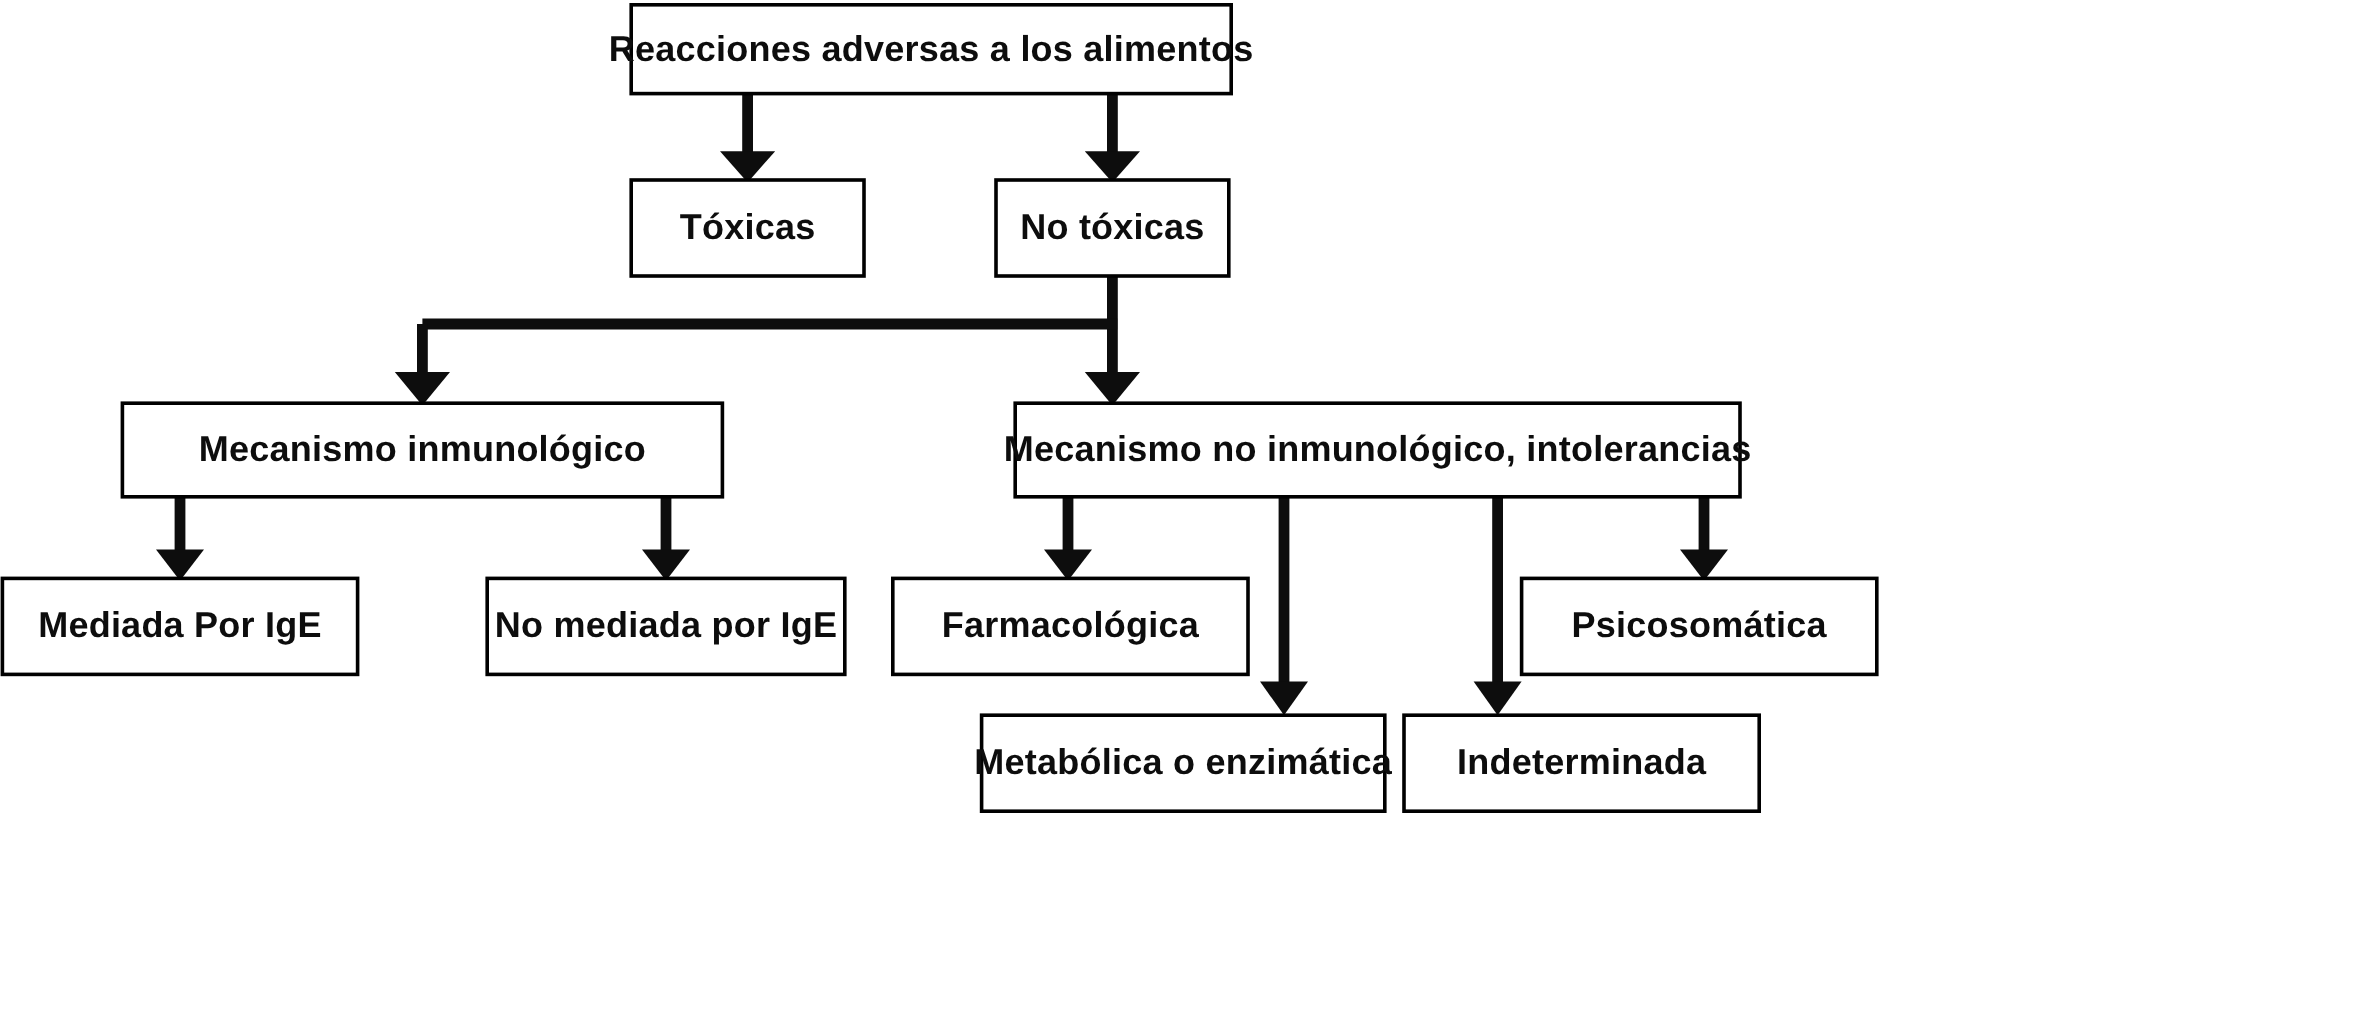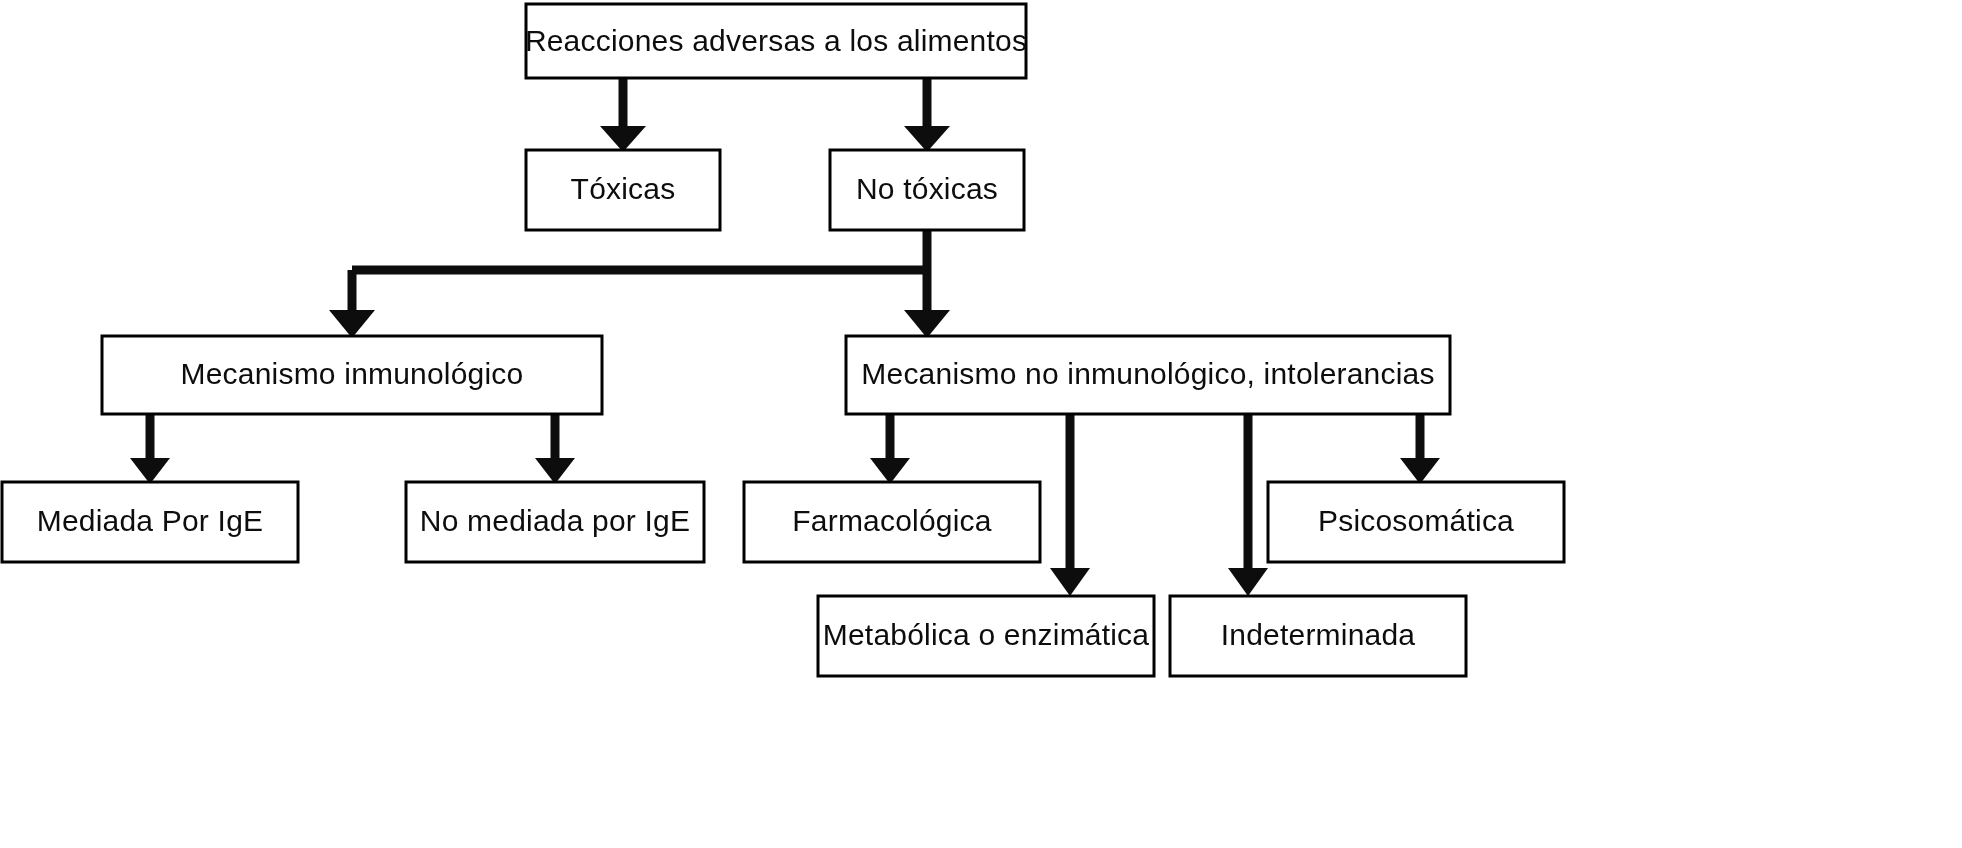--- a/index.html
+++ b/index.html
@@ -11,20 +11,21 @@
     width: 1962px;
     height: 848px;
     font-family: "Liberation Sans", sans-serif;
     overflow: hidden;
   }
   #diagram-root {
     position: relative;
     width: 1856px;
     height: 848px;
     background: #ffffff;
+    font-weight: bold;
   }
   svg.flow {
     display: block;
     width: 1962px;
     height: 848px;
   }
   .node-box {
     fill: #ffffff;
     stroke: #000000;
     stroke-width: 3;

